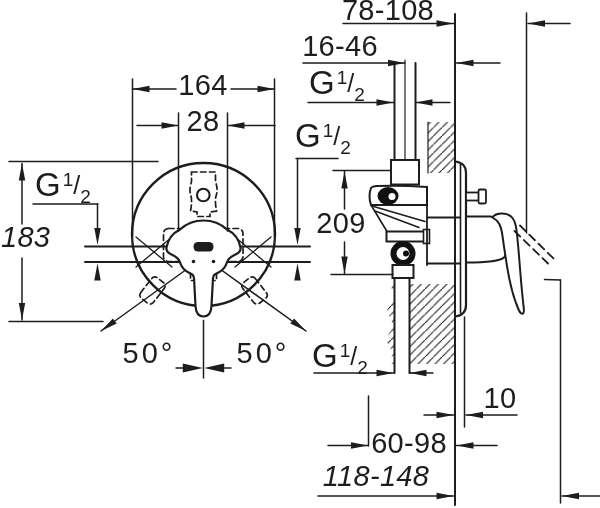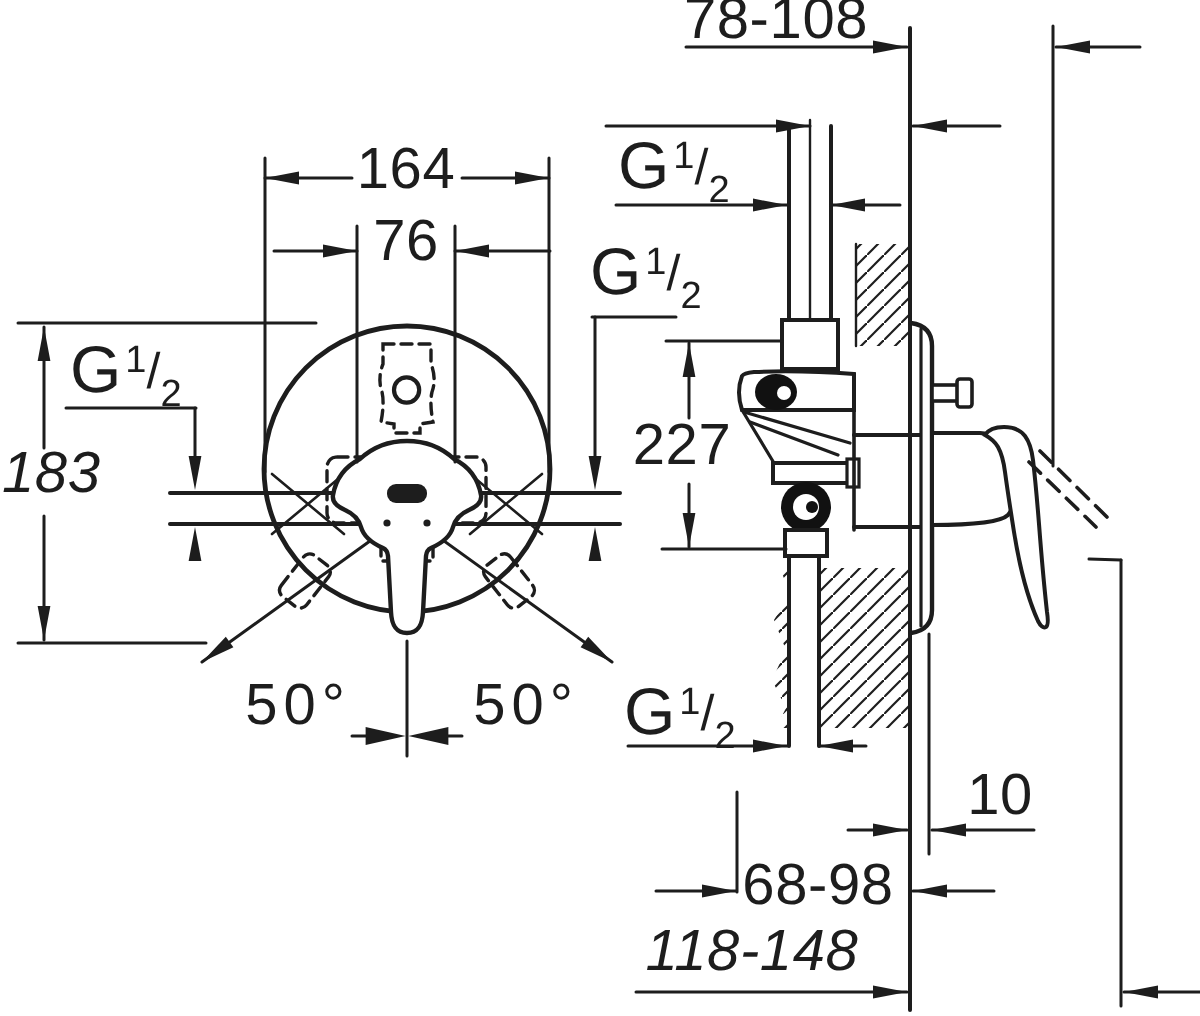--- a/index.html
+++ b/index.html
@@ -237,29 +237,30 @@
       <g stroke-width="1.5">
         <line x1="318" y1="496" x2="453.5" y2="496"></line>
         <line x1="562" y1="496" x2="600" y2="496"></line>
         <polygon fill="#1d1d1d" stroke="none" points="453.5,496 436.5,492.8 436.5,499.2"></polygon>
         <polygon fill="#1d1d1d" stroke="none" points="562,496 579,492.8 579,499.2"></polygon>
       </g>
     </g>
   </svg>
 
   <div class="dim centered" style="left:203px; top:71px;">164</div>
-  <div class="dim centered" style="left:203px; top:107px;">76</div>
+  <div class="dim centered" style="left:203px; top:107px;">28</div>
   <div class="dim" style="left:1px; top:223px;font-style:italic;">183</div>
   <div class="dim centered angle" style="left:149px; top:339px;">50°</div>
   <div class="dim centered angle" style="left:263px; top:339px;">50°</div>
 
   <div class="dim centered" style="left:388px; top:-4px;">78-108</div>
-  <div class="dim centered" style="left:341px; top:209px;">227</div>
+  <div class="dim centered" style="left:340px; top:32px;">16-46</div>
+  <div class="dim centered" style="left:341px; top:209px;">209</div>
   <div class="dim centered" style="left:500px; top:384px;">10</div>
-  <div class="dim centered" style="left:409px; top:429px;">68-98</div>
+  <div class="dim centered" style="left:409px; top:429px;">60-98</div>
   <div class="dim centered" style="left:376px; top:462px;font-style:italic;">118-148</div>
 
   <div class="ghalf" style="left:35px; top:168px;">
     <span class="gh-g">G</span><span class="gh-sup">1</span><span class="gh-slash">/</span><span class="gh-sub">2</span>
   </div>
   <div class="ghalf" style="left:309px; top:66px;">
     <span class="gh-g">G</span><span class="gh-sup">1</span><span class="gh-slash">/</span><span class="gh-sub">2</span>
   </div>
   <div class="ghalf" style="left:295px; top:119px;">
     <span class="gh-g">G</span><span class="gh-sup">1</span><span class="gh-slash">/</span><span class="gh-sub">2</span>

